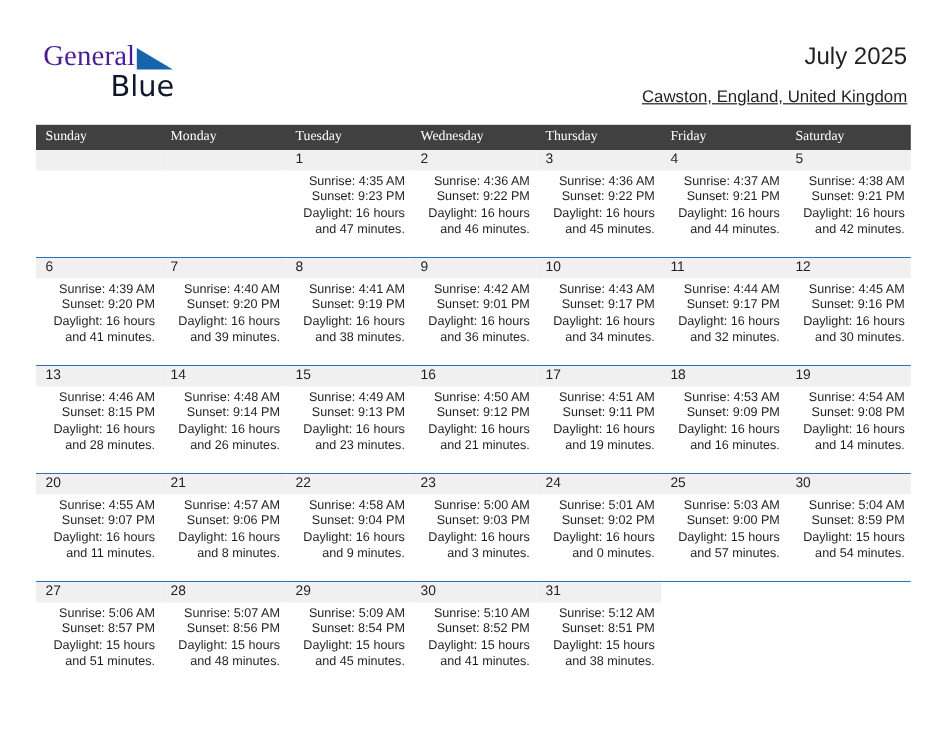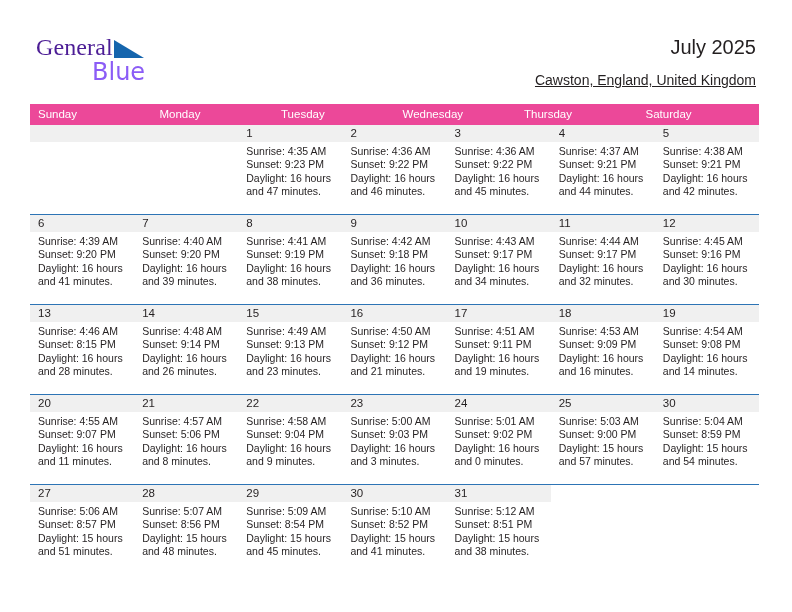--- a/index.html
+++ b/index.html
@@ -53,21 +53,21 @@
     width: 0;
     height: 0;
     border-left: 30px solid #1565ad;
     border-top: 18px solid transparent;
   }
   .logo-blue {
     position: absolute;
     left: 56px;
     top: 24px;
     font-size: 24px;
-    color: #8b5cf6;
+    color: #0f172a;
     font-family: "DejaVu Sans", sans-serif;
     font-weight: 400;
   }
 
   .title-block {
     position: absolute;
     right: 36px;
     top: 32px;
     text-align: right;
   }
@@ -90,22 +90,23 @@
 
   
   .calendar {
     position: absolute;
     left: 30px;
     top: 104px;
     width: 729px;
   }
   .dow-row {
     display: flex;
-    background: #ec4899;
+    background: #404040;
     height: 21px;
+    font-family: Liberation Serif, serif;
   }
   .dow {
     flex: 1 1 0;
     color: #ffffff;
     font-size: 11.5px;
     line-height: 21px;
     padding-left: 8px;
     box-sizing: border-box;
     white-space: nowrap;
   }
@@ -135,20 +136,21 @@
     box-sizing: border-box;
   }
   .cell.blank .daynum {
     background: #f0f0f0;
   }
   .cell.empty-trail .daynum {
     background: transparent;
   }
   .cell .lines {
     padding: 3px 5px 0 8px;
+    text-align: right;
   }
   .cell .lines div {
     font-size: 10.5px;
     line-height: 13.4px;
     color: #231f20;
     white-space: nowrap;
   }
 </style>
 </head>
 <body>
@@ -170,20 +172,21 @@
 
   </div>
 
   <div class="calendar">
     <div class="dow-row">
       <div class="dow">Sunday</div>
       <div class="dow">Monday</div>
       <div class="dow">Tuesday</div>
       <div class="dow">Wednesday</div>
       <div class="dow">Thursday</div>
+      <div class="dow">Friday</div>
       <div class="dow">Saturday</div>
     </div>
     <div id="weeks-host">
         <div class="week">
           <div class="cell blank">
             <span class="daynum"></span>
           </div>
           <div class="cell blank">
             <span class="daynum"></span>
           </div>
@@ -258,21 +261,21 @@
               <div>Sunrise: 4:41 AM</div>
               <div>Sunset: 9:19 PM</div>
               <div>Daylight: 16 hours</div>
               <div>and 38 minutes.</div>
             </div>
           </div>
           <div class="cell">
             <span class="daynum">9</span>
             <div class="lines">
               <div>Sunrise: 4:42 AM</div>
-              <div>Sunset: 9:18 PM</div>
+              <div>Sunset: 9:01 PM</div>
               <div>Daylight: 16 hours</div>
               <div>and 36 minutes.</div>
             </div>
           </div>
           <div class="cell">
             <span class="daynum">10</span>
             <div class="lines">
               <div>Sunrise: 4:43 AM</div>
               <div>Sunset: 9:17 PM</div>
               <div>Daylight: 16 hours</div>
@@ -370,21 +373,21 @@
               <div>Sunrise: 4:55 AM</div>
               <div>Sunset: 9:07 PM</div>
               <div>Daylight: 16 hours</div>
               <div>and 11 minutes.</div>
             </div>
           </div>
           <div class="cell">
             <span class="daynum">21</span>
             <div class="lines">
               <div>Sunrise: 4:57 AM</div>
-              <div>Sunset: 5:06 PM</div>
+              <div>Sunset: 9:06 PM</div>
               <div>Daylight: 16 hours</div>
               <div>and 8 minutes.</div>
             </div>
           </div>
           <div class="cell">
             <span class="daynum">22</span>
             <div class="lines">
               <div>Sunrise: 4:58 AM</div>
               <div>Sunset: 9:04 PM</div>
               <div>Daylight: 16 hours</div>

